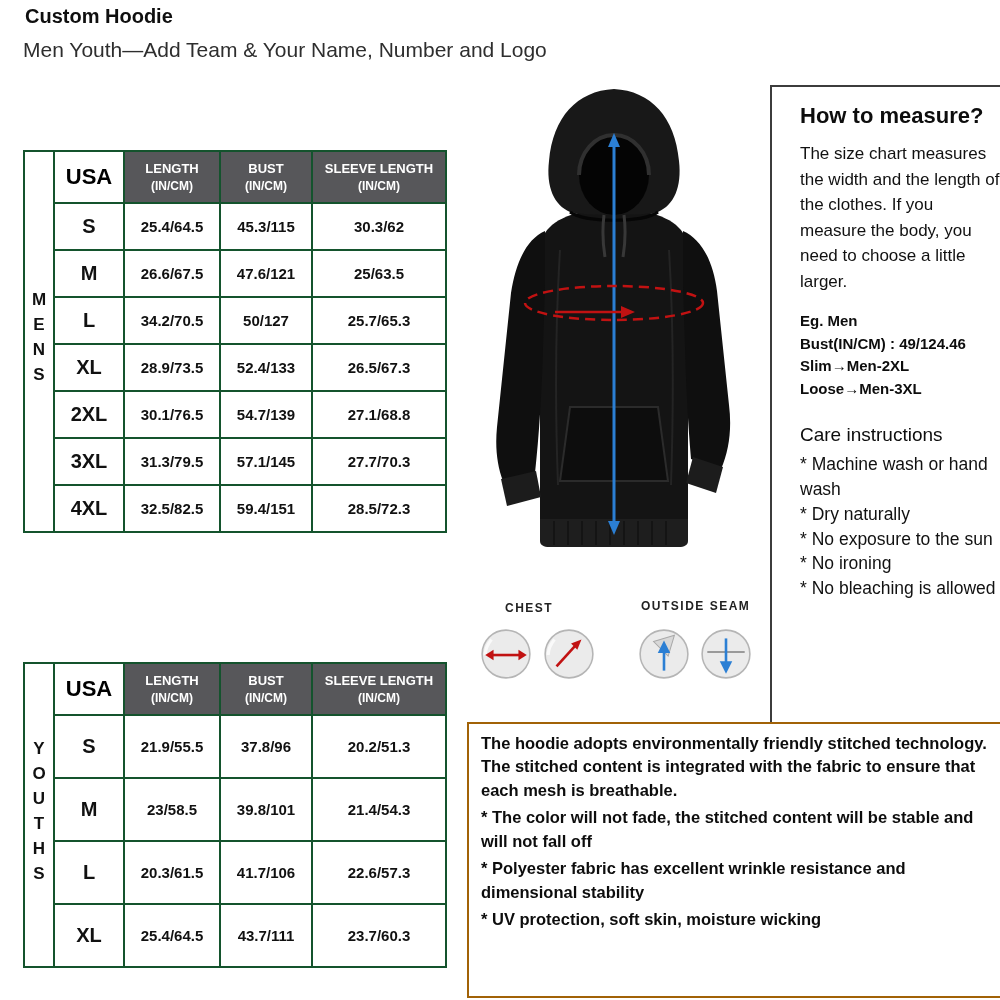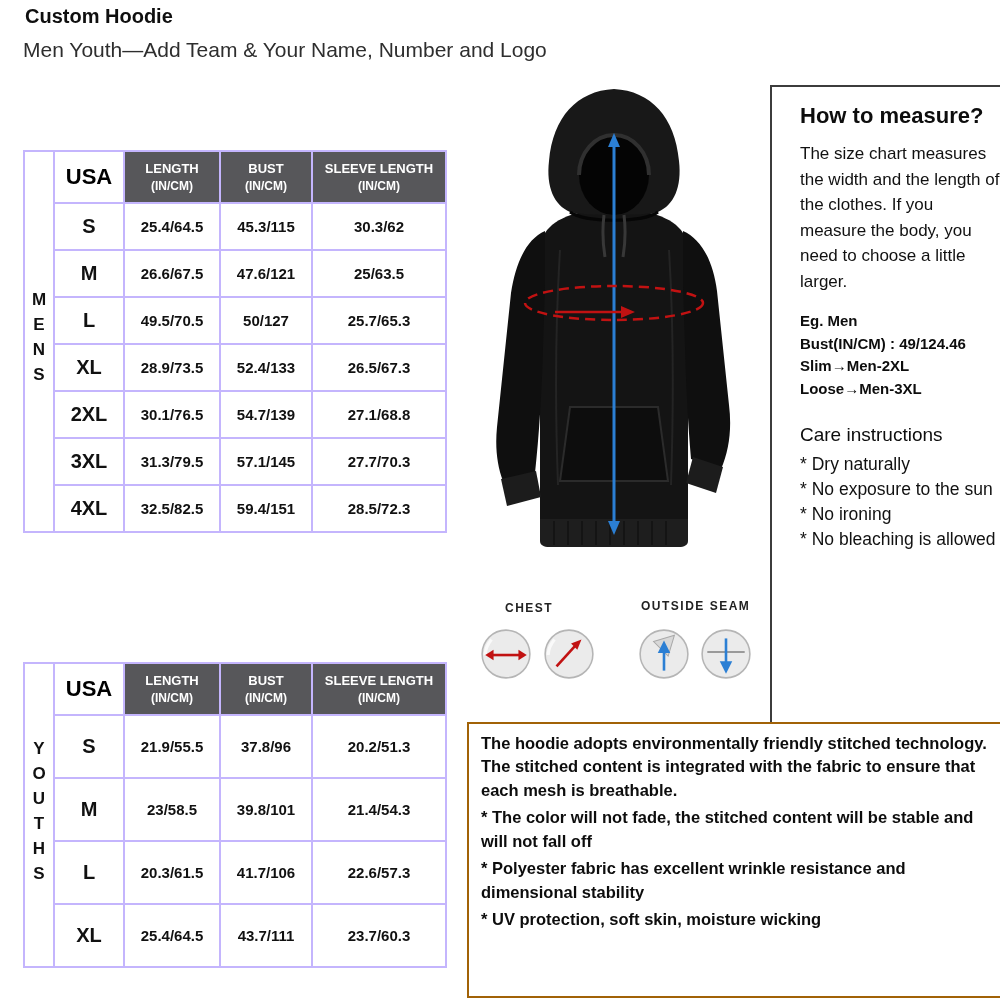--- a/index.html
+++ b/index.html
@@ -13,21 +13,21 @@
 
   
   .title{position:absolute;left:10px;top:5px;font-size:20px;font-weight:bold;color:#0f0f0f;}
   .subtitle{position:absolute;left:8px;top:38px;font-size:21px;color:#2e2e2e;}
 
   
   .size-table{position:absolute;left:8px;}
   .size-table.mens{top:150px;}
   .size-table.youth{top:662px;}
   .size-table table{border-collapse:collapse;table-layout:fixed;}
-  .size-table td,.size-table th{border:2px solid #c4b5fd;text-align:center;vertical-align:middle;padding:2px;}
+  .size-table td,.size-table th{border:2px solid #14532d;text-align:center;vertical-align:middle;padding:2px;}
   .side-cell{width:30px;background:#fff;}
   .side-cell span{writing-mode:vertical-lr;text-orientation:upright;display:inline-block;font-weight:bold;font-size:17px;letter-spacing:6px;line-height:1;}
   th.hdr{background:var(--header-gray);color:#fff;font-weight:bold;font-size:13px;height:52px;line-height:1.2;}
   th.hdr .unit{display:block;font-size:12px;margin-top:2px;font-weight:bold;}
   th.usa-cell{background:#fff;color:#000;font-size:22px;font-weight:bold;height:52px;}
   .size-table td{font-weight:bold;font-size:15px;background:#fff;}
   .mens td{height:47px;}
   .youth td{height:63px;}
   td.size-cell{font-size:20px;}
   col.c-usa{width:70px;} col.c-len{width:96px;} col.c-bust{width:92px;} col.c-slv{width:134px;}
@@ -88,21 +88,21 @@
         <td>30.3/62</td>
       </tr>
       <tr>
         <td class="size-cell">M</td>
         <td>26.6/67.5</td>
         <td>47.6/121</td>
         <td>25/63.5</td>
       </tr>
       <tr>
         <td class="size-cell">L</td>
-        <td>49.5/70.5</td>
+        <td>34.2/70.5</td>
         <td>50/127</td>
         <td>25.7/65.3</td>
       </tr>
       <tr>
         <td class="size-cell">XL</td>
         <td>28.9/73.5</td>
         <td>52.4/133</td>
         <td>26.5/67.3</td>
       </tr>
       <tr>
@@ -254,20 +254,21 @@
   <div class="measure-panel">
     <h2>How to measure?</h2>
     <div class="measure-body">The size chart measures the width and the length of the clothes.  If you measure the body, you need to choose a little larger.</div>
     <div class="eg-block">
       <div>Eg. Men</div>
       <div>Bust(IN/CM) : 49/124.46</div>
       <div>Slim→Men-2XL</div>
       <div>Loose→Men-3XL</div>
     </div>
     <div class="care-title">Care instructions</div>
+    <div class="care-item">* Machine wash or hand wash</div>
     <div class="care-item">* Dry naturally</div>
     <div class="care-item">* No exposure to the sun</div>
     <div class="care-item">* No ironing</div>
     <div class="care-item">* No bleaching is allowed</div>
   </div>
 
   <div class="features">
     <p>The hoodie adopts environmentally friendly stitched technology. The stitched content is integrated with the fabric to ensure that each mesh is breathable.</p>
     <div class="feat-item">* The color will not fade, the stitched content will be stable and will not fall off</div>
     <div class="feat-item">* Polyester fabric has excellent wrinkle resistance and dimensional stability</div>

